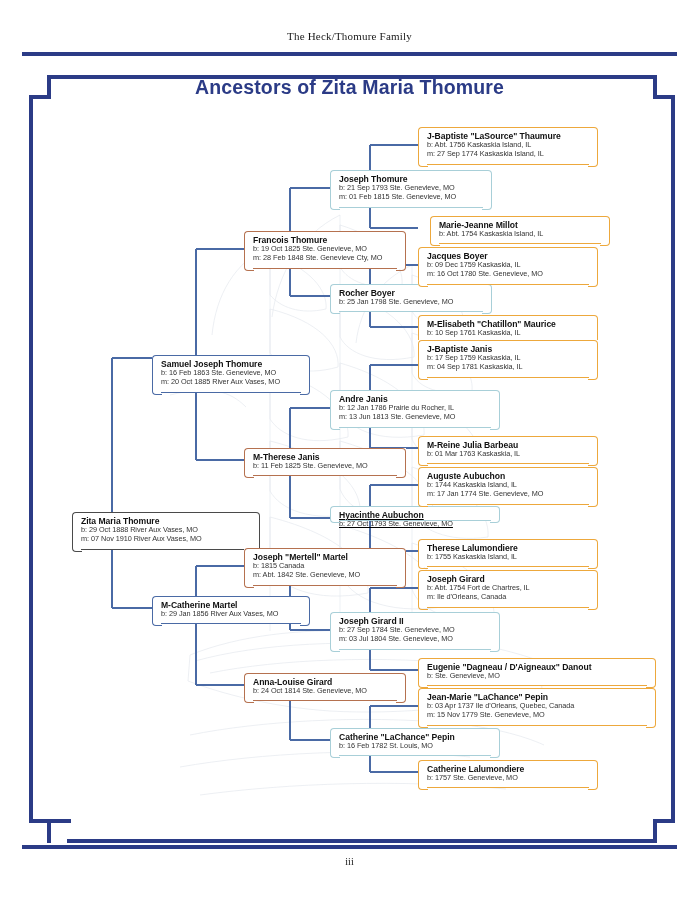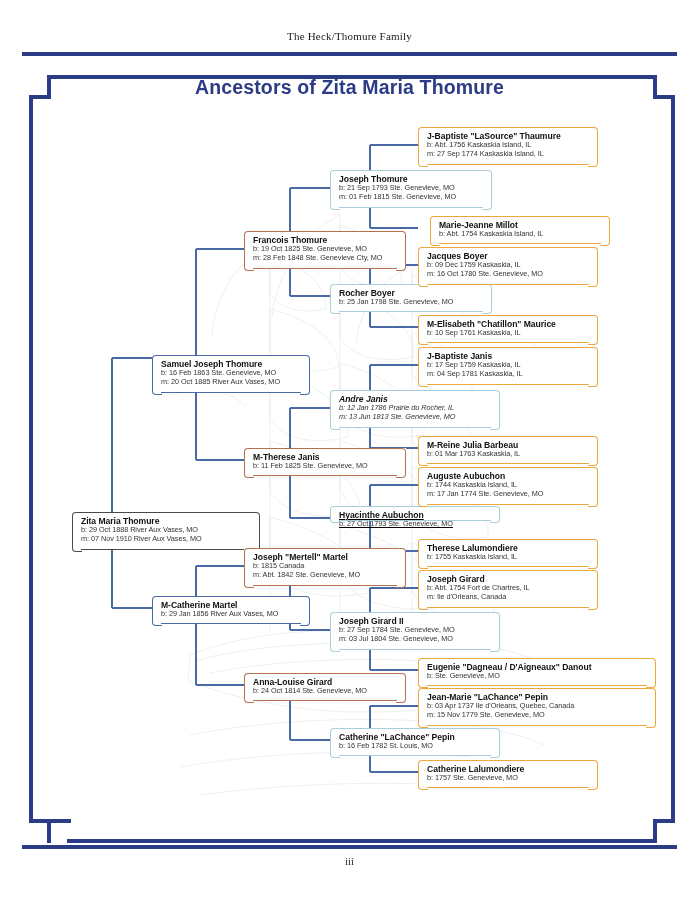--- a/index.html
+++ b/index.html
@@ -291,21 +291,21 @@
 
   <div class="pbox g4" style="left:330px;top:284px;width:162px;height:28px;">
     <span class="br br-l"></span>
     <span class="br br-r"></span>
     <span class="br br-t"></span>
     <span class="br br-b"></span>
     <div class="nm">Rocher Boyer</div>
     <div class="dt">b: 25 Jan 1798 Ste. Genevieve, MO</div>
   </div>
 
-  <div class="pbox g4" style="left:330px;top:390px;width:170px;height:38px;font-style:italic;">
+  <div class="pbox g4" style="left:330px;top:390px;width:170px;height:38px;">
     <span class="br br-l"></span>
     <span class="br br-r"></span>
     <span class="br br-t"></span>
     <span class="br br-b"></span>
     <div class="nm">Andre Janis</div>
     <div class="dt">b: 12 Jan 1786 Prairie du Rocher, IL</div>
     <div class="dt">m: 13 Jun 1813 Ste. Genevieve, MO</div>
   </div>
 
   <div class="pbox g4" style="left:330px;top:506px;width:170px;height:15px;text-decoration:underline;">
@@ -367,21 +367,21 @@
 
   <div class="pbox g5" style="left:418px;top:315px;width:180px;height:28px;">
     <span class="br br-l"></span>
     <span class="br br-r"></span>
     <span class="br br-t"></span>
     <span class="br br-b"></span>
     <div class="nm">M-Elisabeth "Chatillon" Maurice</div>
     <div class="dt">b: 10 Sep 1761 Kaskaskia, IL</div>
   </div>
 
-  <div class="pbox g5" style="left:418px;top:347px;width:180px;height:38px;">
+  <div class="pbox g5" style="left:418px;top:340px;width:180px;height:38px;">
     <span class="br br-l"></span>
     <span class="br br-r"></span>
     <span class="br br-t"></span>
     <span class="br br-b"></span>
     <div class="nm">J-Baptiste Janis</div>
     <div class="dt">b: 17 Sep 1759 Kaskaskia, IL</div>
     <div class="dt">m: 04 Sep 1781 Kaskaskia, IL</div>
   </div>
 
   <div class="pbox g5" style="left:418px;top:436px;width:180px;height:28px;">

